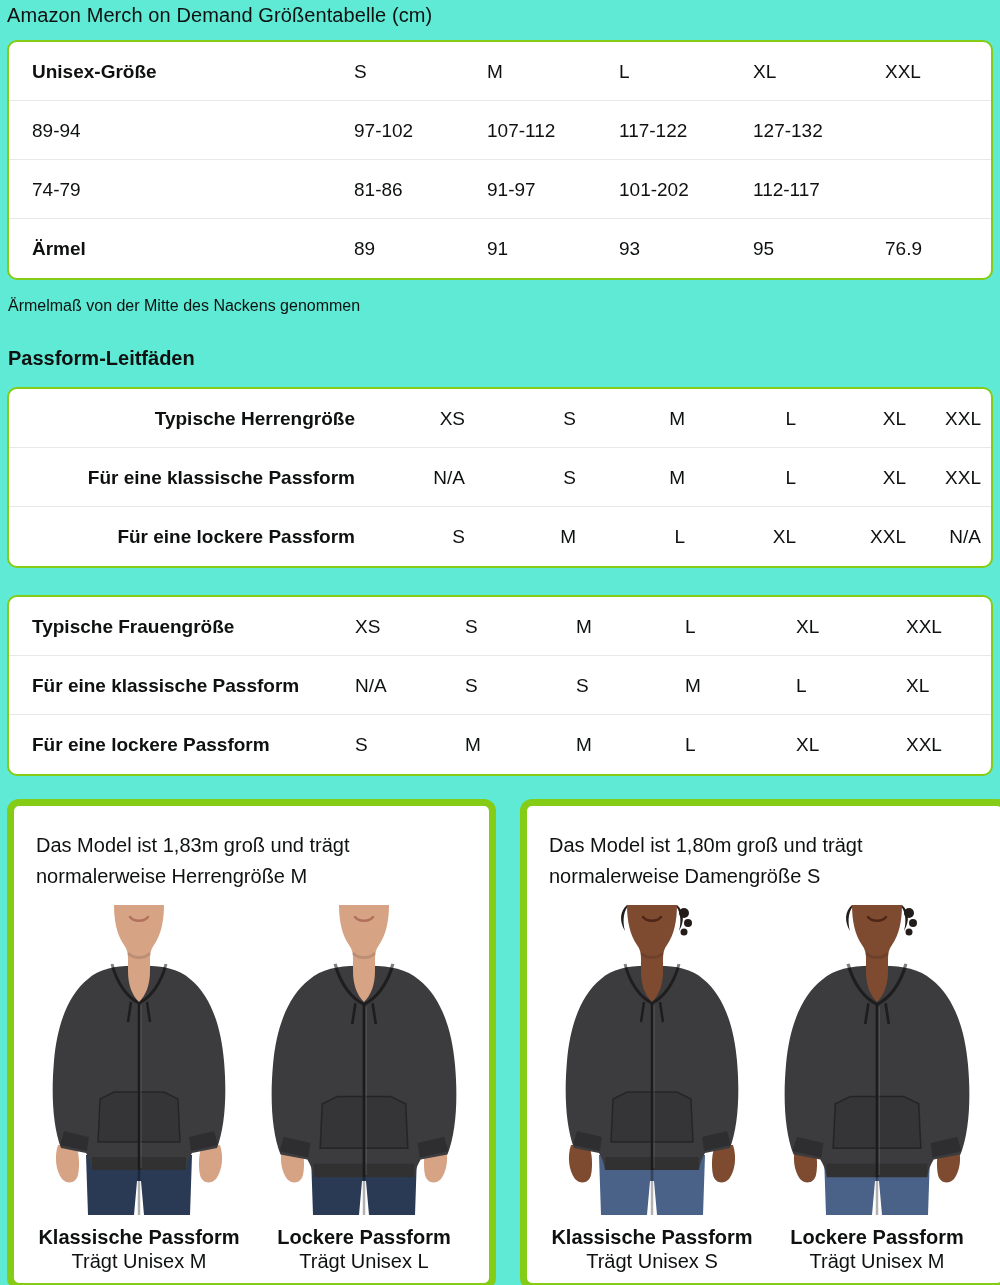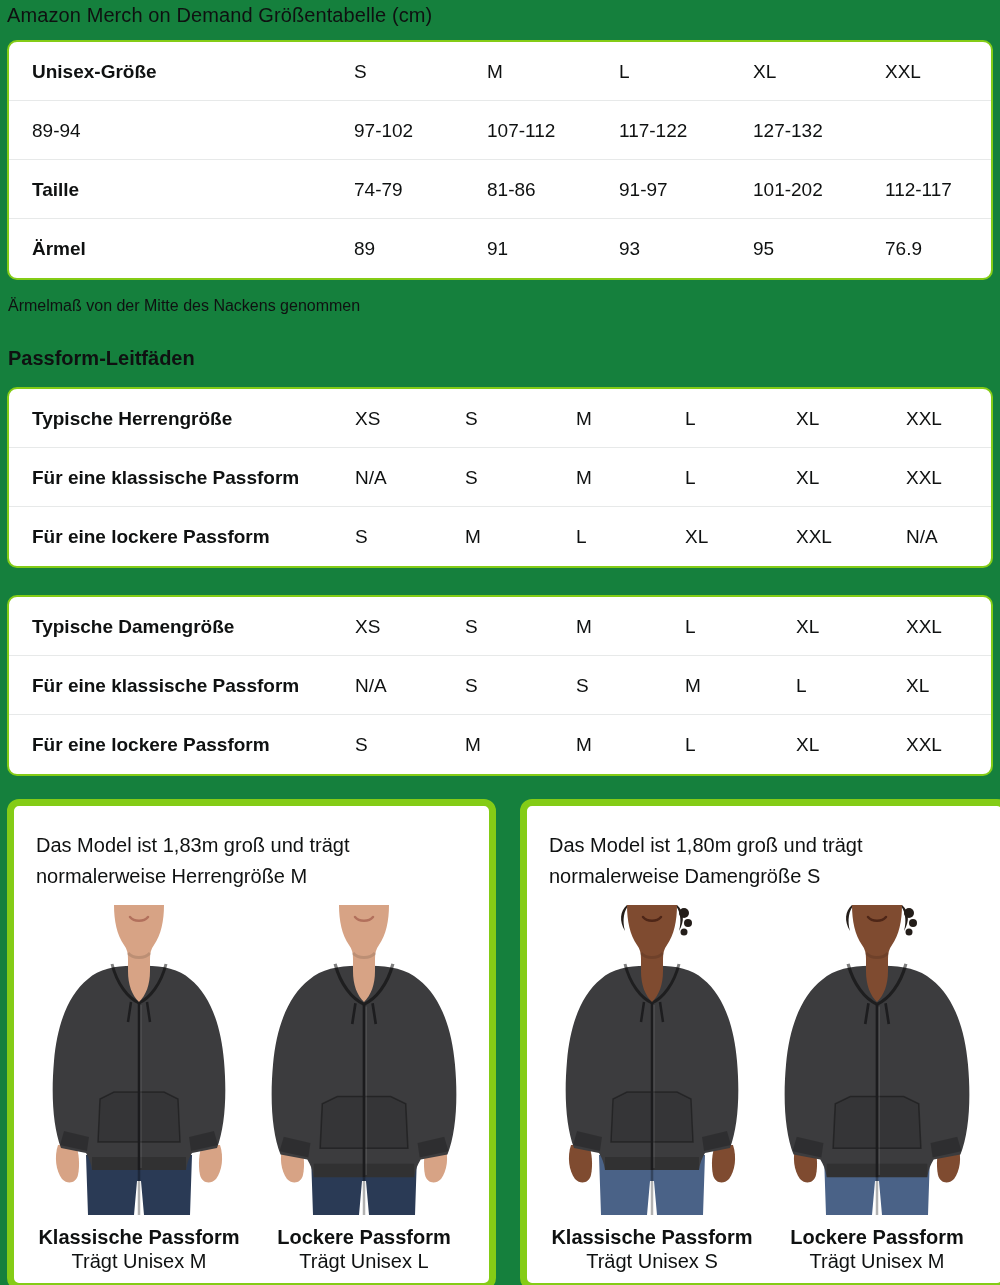--- a/index.html
+++ b/index.html
@@ -5,21 +5,21 @@
   html,body { margin:0; padding:0; background:#ffffff; }
   body {
     color:#0F1111;
     font-family:"Liberation Sans","DejaVu Sans",sans-serif;
   }
   .page {
     width:1000px; height:1285px;
     box-sizing:border-box;
     padding:3px 7px 0;
     overflow:hidden;
-    background:#15803d;
+    background:#5eead4;
   }
 
   
   .page-title {
     font-size:20px; font-weight:400;
     margin:0; line-height:24px; letter-spacing:.1px;
   }
   .note {
     font-size:16px; line-height:20px;
     margin:16px 0 0 1px;
@@ -41,21 +41,21 @@
     height:59px; box-sizing:border-box;
     padding:0 10px 0 23px;
     border-bottom:1px solid #E7E9E9;
   }
   .data-table .row:last-child { border-bottom:0; }
   .t5 .row { grid-template-columns:322px 133px 132px 134px 132px 1fr; }
   .t6 .row { grid-template-columns:323px 110px 111px 109px 111px 110px 1fr; }
   .cell { font-size:19px; line-height:23px; }
   .cell.label { font-weight:700; }
   #size-table   { margin-top:13px; }
-  #mens-table   { margin-top:16px; }
+  #mens-table   { margin-top:16px;text-align:right; }
   #womens-table { margin-top:27px; }
 
   
   .cards { display:flex; gap:24px; margin-top:23px; }
   .card {
     flex:1; box-sizing:border-box;
     height:491px;
     border:7px solid #84cc16; border-radius:12px;
     padding:24px 20px 0;
     background:#fff;
@@ -133,21 +133,20 @@
       <div class="cell">XXL</div>
     </div>
     <div class="row">
       <div class="cell">89-94</div>
       <div class="cell">97-102</div>
       <div class="cell">107-112</div>
       <div class="cell">117-122</div>
       <div class="cell">127-132</div>
     </div>
     <div class="row">
-      <div class="cell label">Taille</div>
       <div class="cell">74-79</div>
       <div class="cell">81-86</div>
       <div class="cell">91-97</div>
       <div class="cell">101-202</div>
       <div class="cell">112-117</div>
     </div>
     <div class="row">
       <div class="cell label">Ärmel</div>
       <div class="cell">89</div>
       <div class="cell">91</div>
@@ -186,21 +185,21 @@
       <div class="cell">M</div>
       <div class="cell">L</div>
       <div class="cell">XL</div>
       <div class="cell">XXL</div>
       <div class="cell">N/A</div>
     </div>
   </section>
 
   <section id="womens-table" class="data-table t6">
     <div class="row">
-      <div class="cell label">Typische Damengröße</div>
+      <div class="cell label">Typische Frauengröße</div>
       <div class="cell">XS</div>
       <div class="cell">S</div>
       <div class="cell">M</div>
       <div class="cell">L</div>
       <div class="cell">XL</div>
       <div class="cell">XXL</div>
     </div>
     <div class="row">
       <div class="cell label">Für eine klassische Passform</div>
       <div class="cell">N/A</div>

